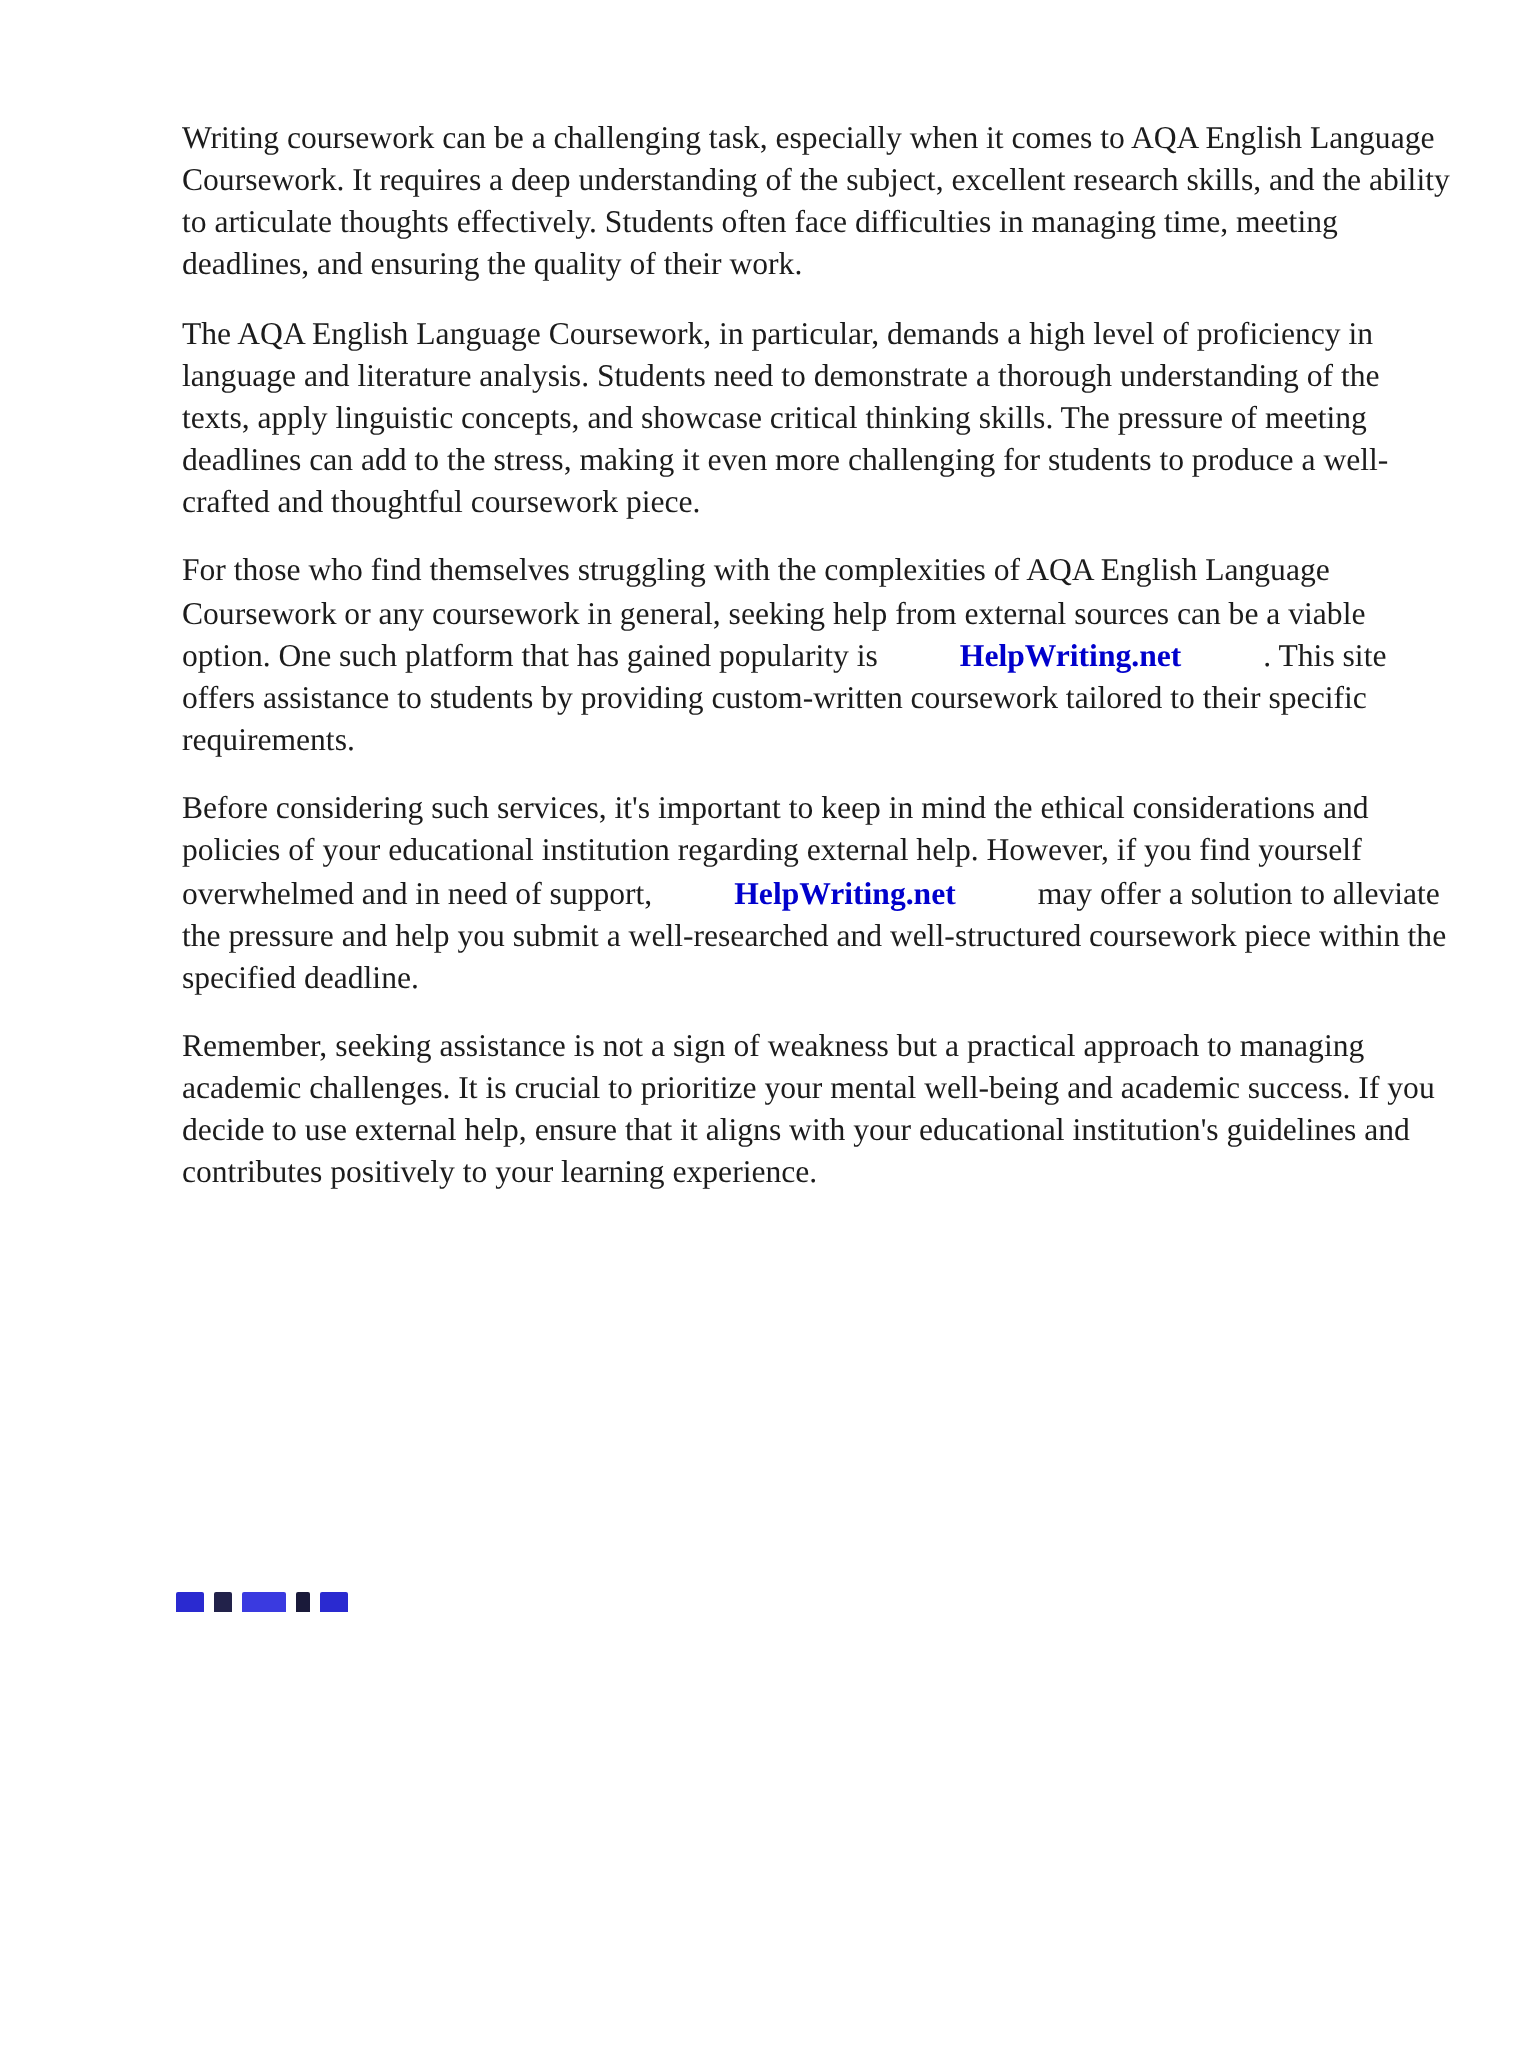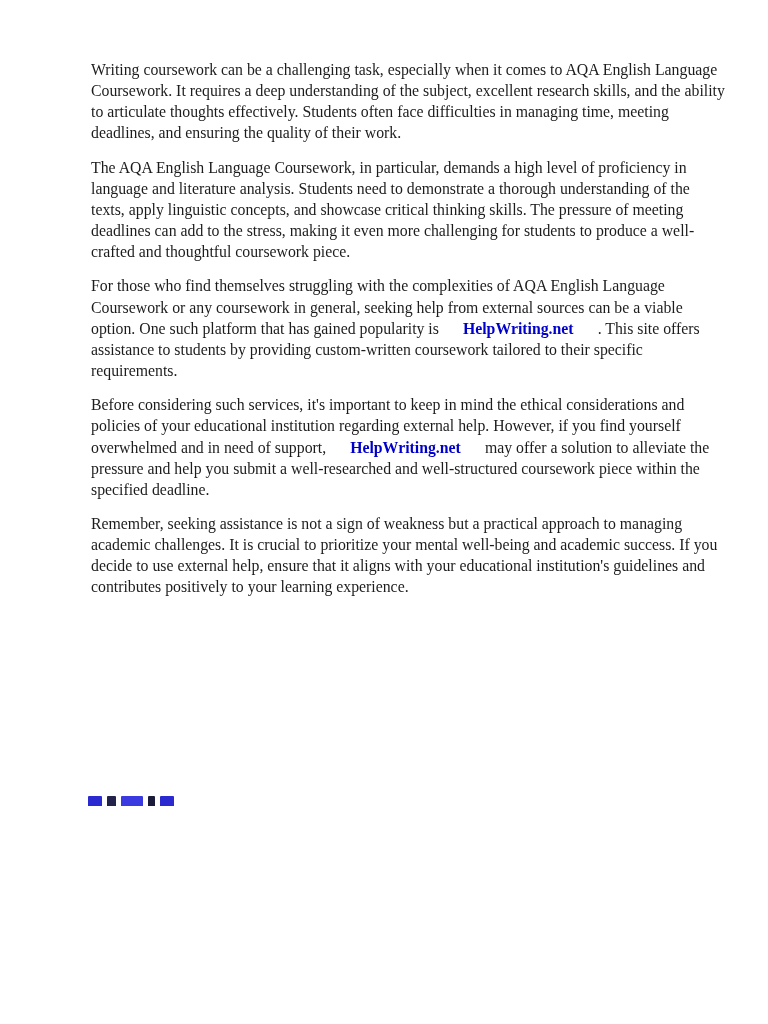--- a/index.html
+++ b/index.html
@@ -25,21 +25,21 @@
     margin: 0 0 13px 0;
     font-size: 15.8px;
     line-height: 1.34;
     color: #1c1c1c;
     text-align: left;
   }
   .doc-link {
     color: #0000cc;
     font-weight: bold;
     text-decoration: none;
-    margin: 0 24px;
+    margin: 0 41px;
     white-space: nowrap;
     text-align: right;
   }
   .cutoff-row {
     position: absolute;
     left: 88px;
     bottom: 0px;
     height: 10px;
     display: flex;
     align-items: flex-start;

